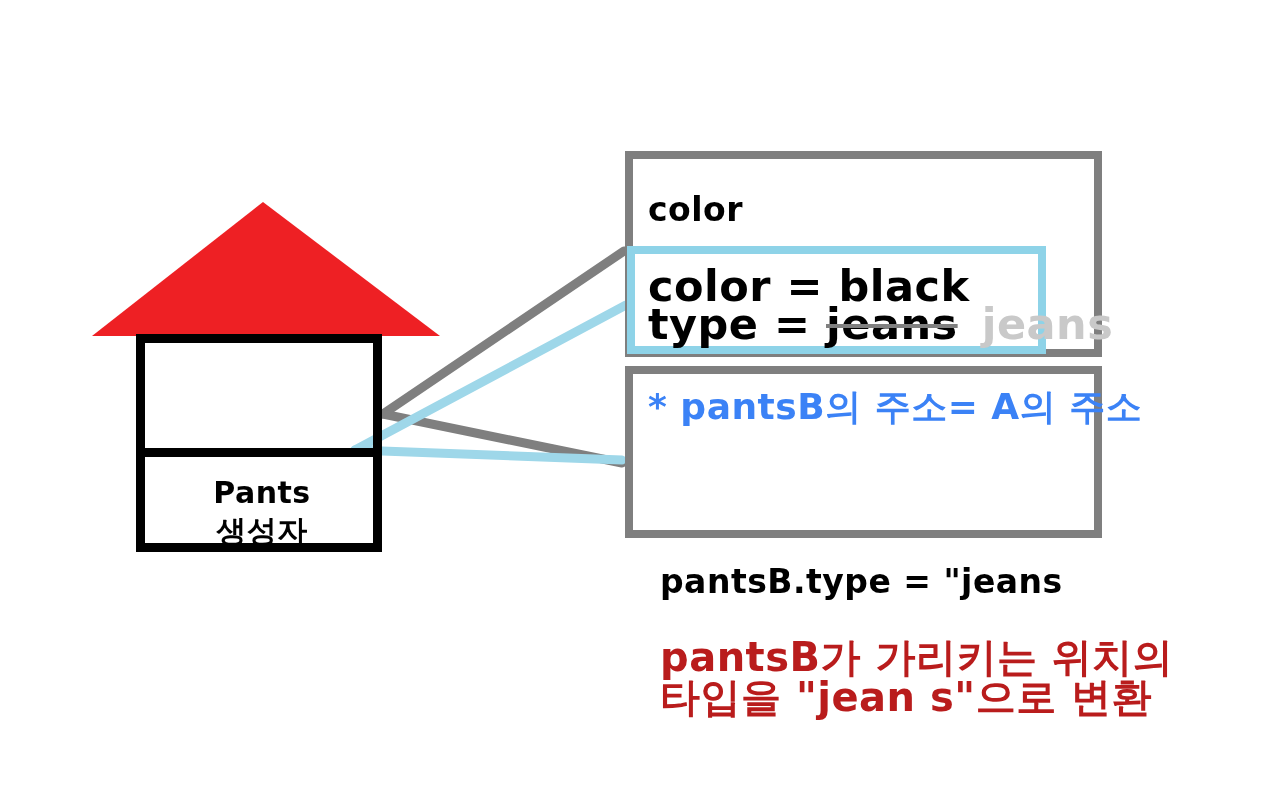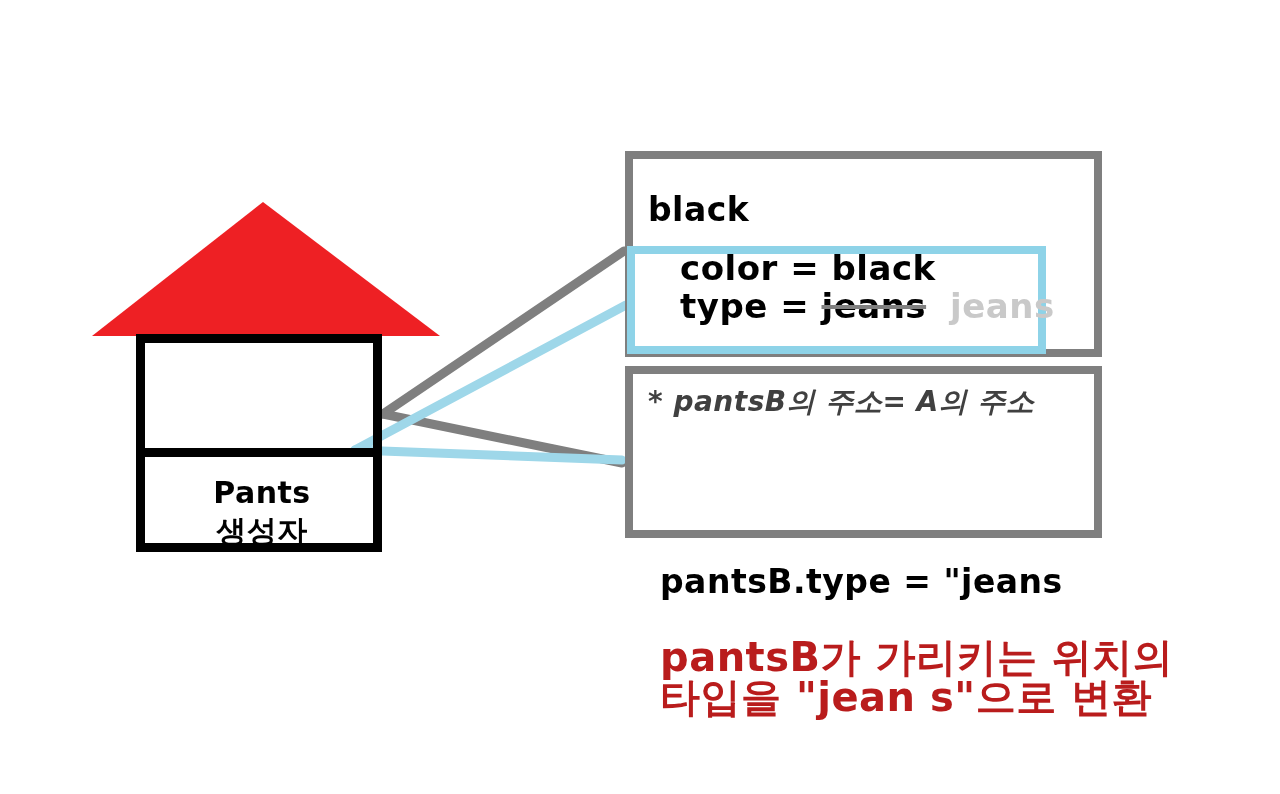--- a/index.html
+++ b/index.html
@@ -106,49 +106,47 @@
     left: 648px;
     top: 190px;
     font-size: 33px;
     color: #000000;
     font-weight: 600;
     letter-spacing: 0.5px;
   }
   .field-lines {
     position: absolute;
     left: 648px;
-    top: 249px;
-    font-size: 34px;
+    top: 267px;
+    font-size: 43px;
     color: #000000;
     font-weight: 600;
     line-height: 38px;
     letter-spacing: 0.5px;
     white-space: nowrap;
-    margin-left: 32px;
   }
   .struck {
     text-decoration: line-through;
     text-decoration-thickness: 4px;
     text-decoration-color: #808080;
   }
   .ghost {
     color: #c9c9c9;
     margin-left: 24px;
     font-weight: 700;
   }
   .note-text {
     position: absolute;
     left: 648px;
     top: 383px;
-    font-size: 28px;
-    color: #404040;
+    font-size: 36px;
+    color: #3b82f6;
     font-weight: 600;
     letter-spacing: 0.5px;
     white-space: nowrap;
-    font-style: italic;
   }
 
   
   .caption-assign {
     position: absolute;
     left: 660px;
     top: 562px;
     font-size: 33px;
     color: #000000;
     font-weight: 600;
@@ -190,21 +188,21 @@
   <div class="house-body"></div>
   <div class="house-divider"></div>
 
   <div class="house-label">
     <span>Pants</span>
     <span class="line2">생성자</span>
   </div>
 
   <div class="gray-box" id="box-pantsA"></div>
 
-  <div class="field-title">black</div>
+  <div class="field-title">color</div>
 
   <div id="blue-box"></div>
 
   <div class="field-lines">
     <div>color = black</div>
     <div><span>type = </span><span class="struck">jeans</span><span class="ghost">jeans</span></div>
   </div>
 
   <div class="gray-box" id="box-note"></div>
   <div class="note-text">* pantsB의 주소= A의 주소</div>

